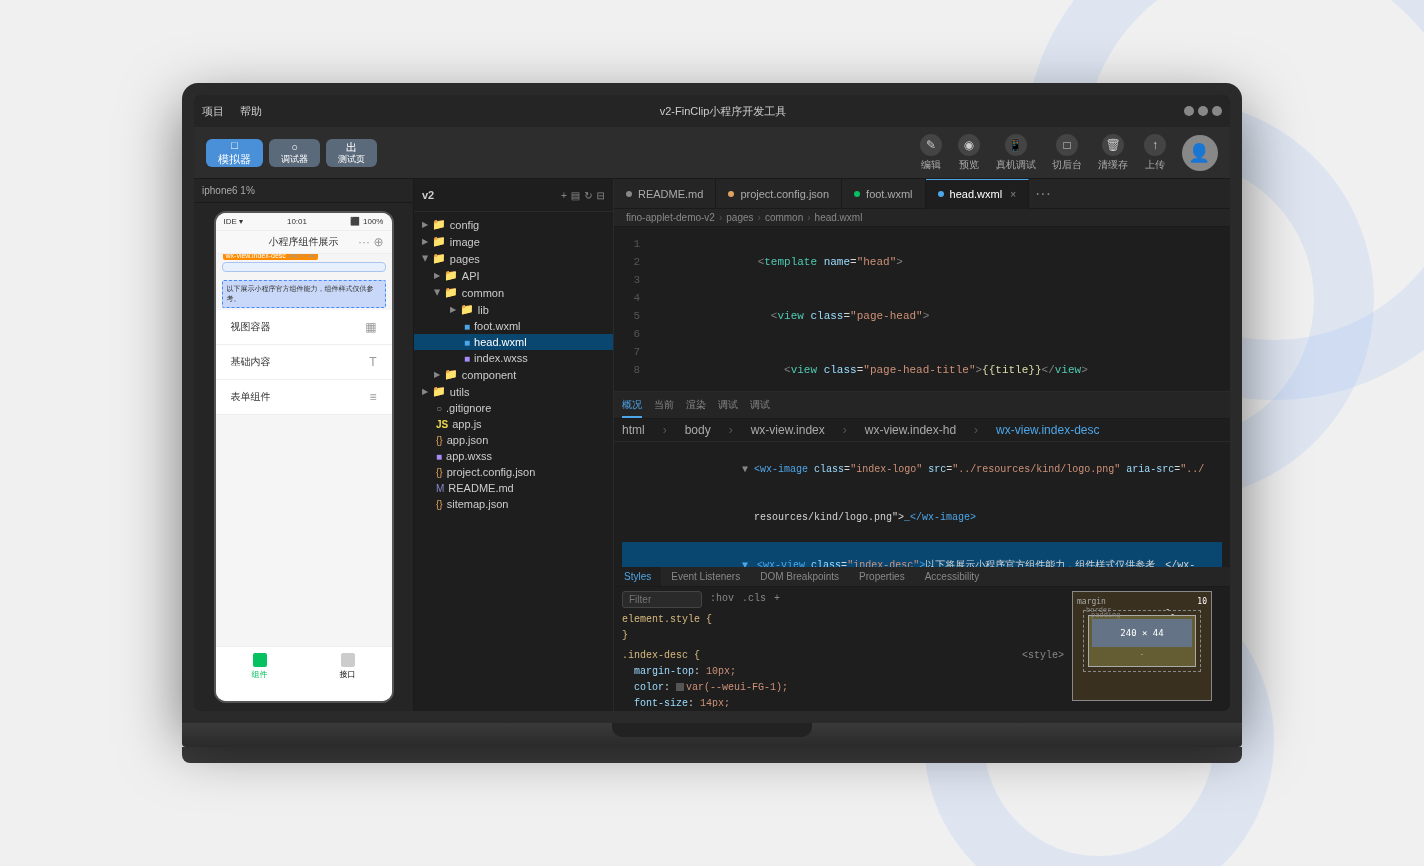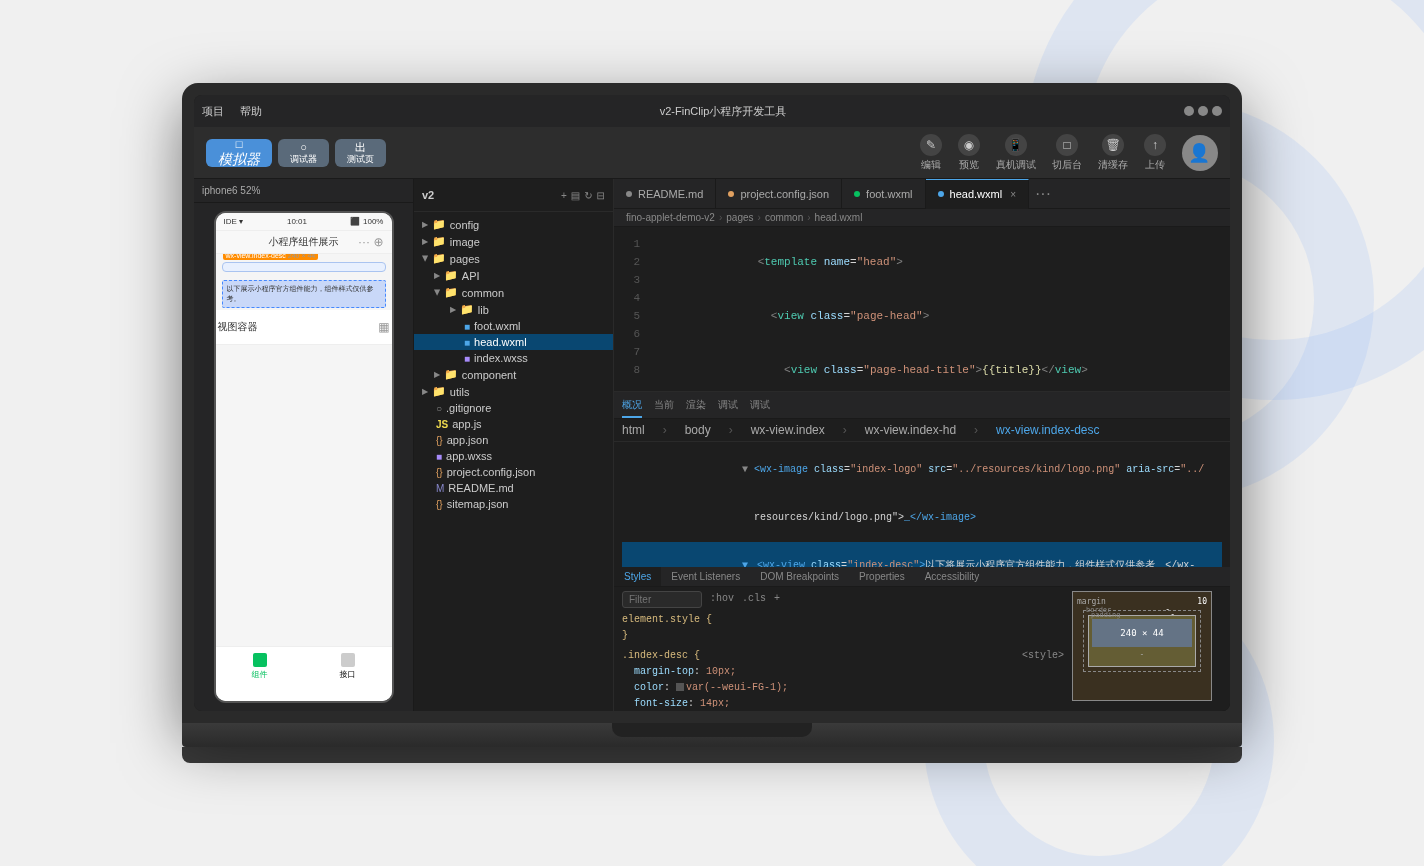--- a/index.html
+++ b/index.html
@@ -304,21 +304,21 @@
       padding: 0 4px;
       font-size: 7px;
       color: #333;
       border-radius: 2px;
     }
 
     .phone-menu-item {
       display: flex;
       justify-content: space-between;
       align-items: center;
-      padding: 10px 2px;
+      padding: 10px 15px;
       border-bottom: 1px solid #eee;
       background: white;
     }
     .phone-menu-label {
       font-size: 10px;
       color: #333;
     }
     .phone-menu-icon {
       font-size: 12px;
       color: #999;
@@ -661,21 +661,21 @@
           <div class="winbtn winbtn-min"></div>
           <div class="winbtn winbtn-max"></div>
           <div class="winbtn winbtn-close"></div>
         </div>
       </div>
 
       <div class="ide-toolbar">
         <div class="toolbar-left">
           <button class="toolbar-btn toolbar-btn-blue">
             <span>□</span>
-            <span style="font-size:14px;font-style:italic;">模拟器</span>
+            <span style="font-size:11px;">模拟器</span>
           </button>
           <button class="toolbar-btn toolbar-btn-light">
             <span>○</span>
             <span style="font-size:9px;">调试器</span>
           </button>
           <button class="toolbar-btn toolbar-btn-light">
             <span>出</span>
             <span style="font-size:9px;">测试页</span>
           </button>
         </div>
@@ -705,21 +705,21 @@
             <div class="icon-circle">↑</div>
             <span>上传</span>
           </div>
           <div class="avatar">👤</div>
         </div>
       </div>
 
       <div class="ide-main">
 
         <div class="simulator-panel">
-          <div class="sim-header">iphone6 52%</div>
+          <div class="sim-header">iphone6 1%</div>
           <div class="sim-phone">
             <div class="phone-frame">
 
               <div class="phone-statusbar">
                 <span>IDE ▾</span>
                 <span>10:01</span>
                 <span>⬛ 100%</span>
               </div>
 
               <div class="phone-titlebar">
@@ -736,20 +736,28 @@
                   <span style="font-size:7px;color:#999;"></span>
                 </div>
 
                 <div class="phone-highlight">
                   <span style="font-size:7px;color:#333;">以下展示小程序官方组件能力，组件样式仅供参考。</span>
                 </div>
 
                 <div class="phone-menu-item">
                   <span class="phone-menu-label">视图容器</span>
                   <span class="phone-menu-icon">▦</span>
+                </div>
+                <div class="phone-menu-item">
+                  <span class="phone-menu-label">基础内容</span>
+                  <span class="phone-menu-icon">T</span>
+                </div>
+                <div class="phone-menu-item">
+                  <span class="phone-menu-label">表单组件</span>
+                  <span class="phone-menu-icon">≡</span>
                 </div>
               </div>
 
               <div class="phone-tabbar">
                 <div class="phone-tab phone-tab-active">
                   <div class="phone-tab-icon"></div>
                   <span>组件</span>
                 </div>
                 <div class="phone-tab">
                   <div class="phone-tab-icon-gray"></div>

